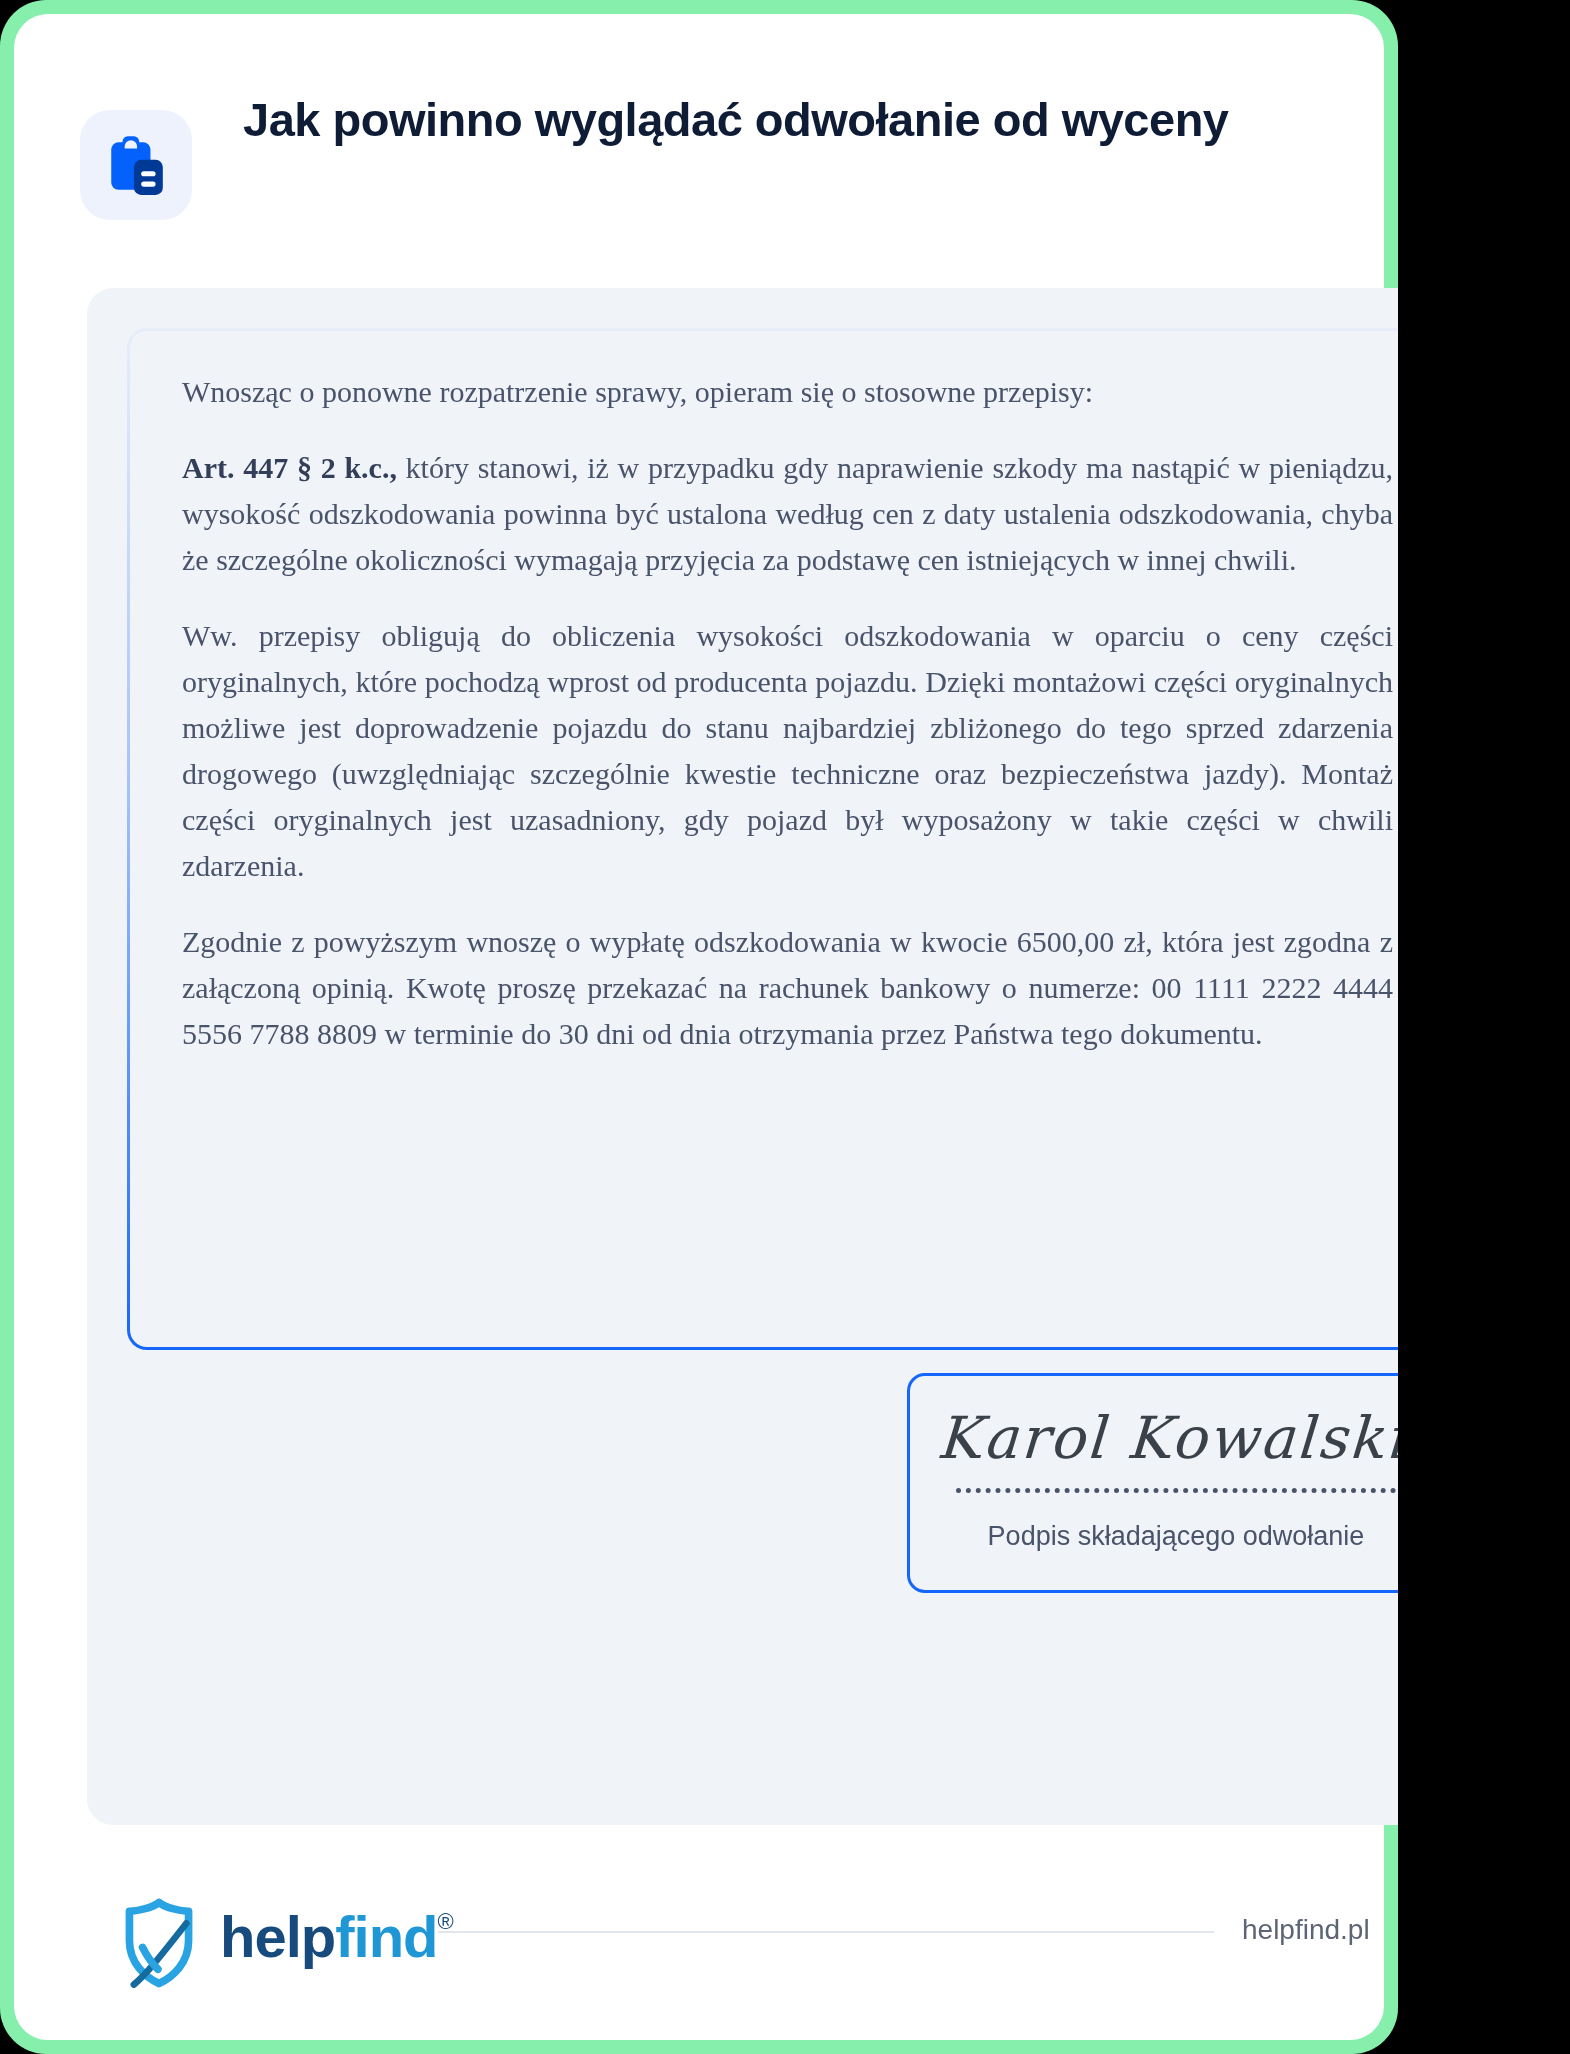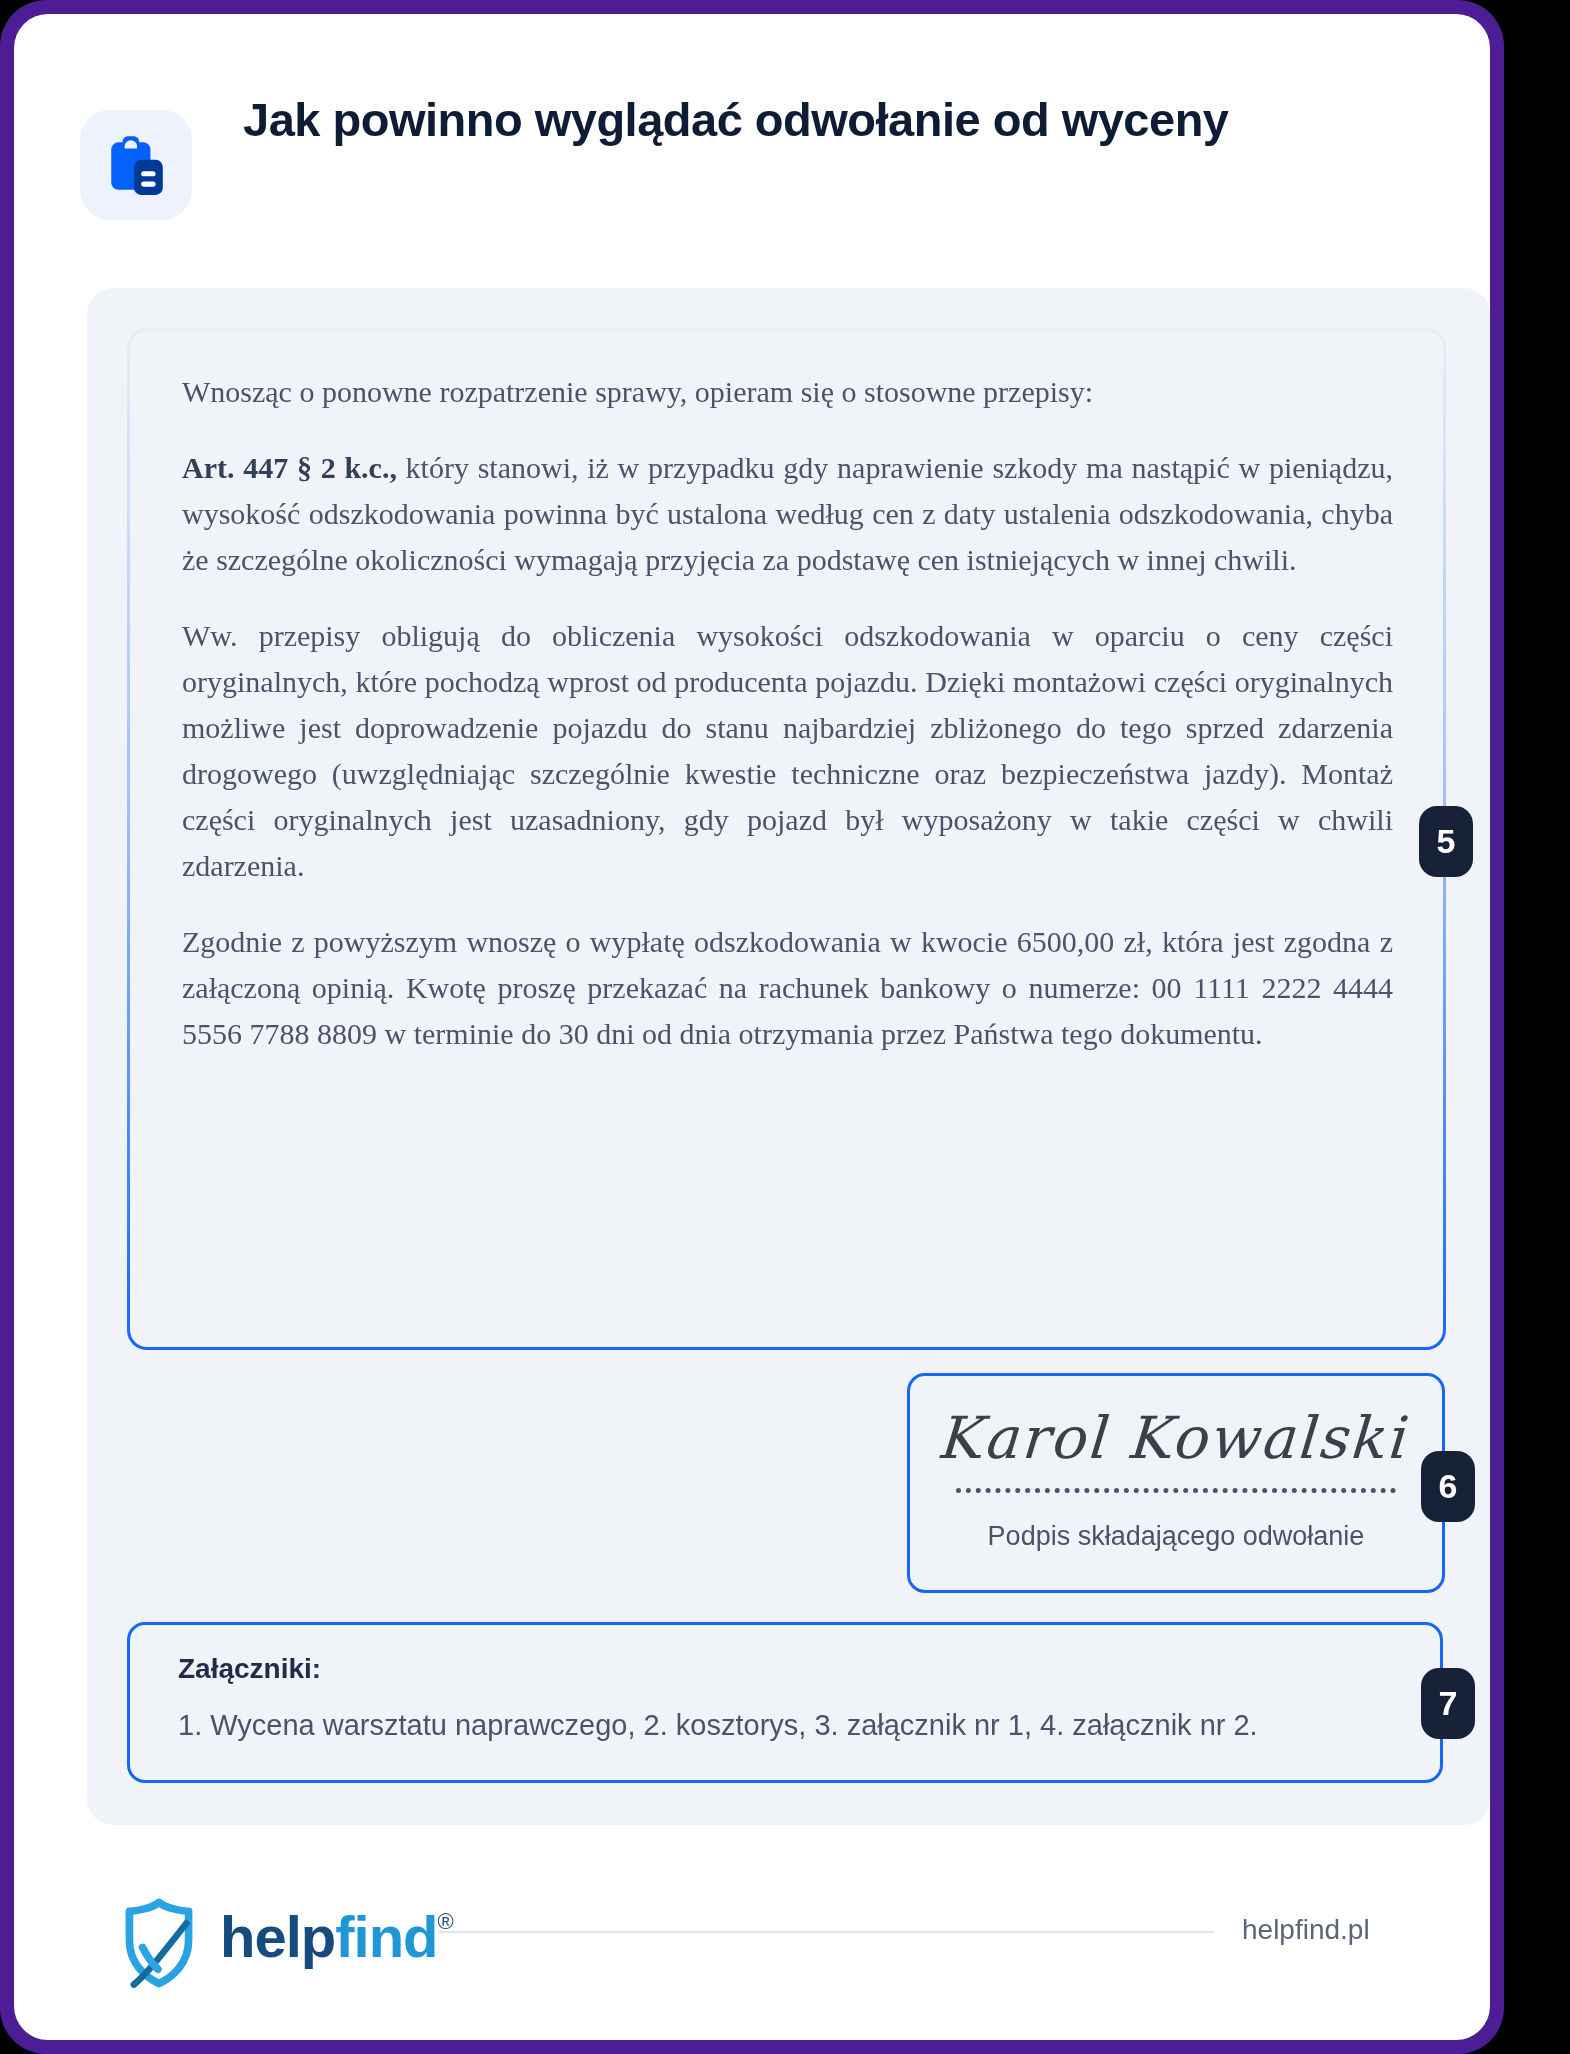--- a/index.html
+++ b/index.html
@@ -3,22 +3,22 @@
 <meta charset="utf-8">
 <style>
   html,body{margin:0;padding:0;}
   body{
     width:1570px;height:2054px;
     background:#000;
     font-family:"Liberation Sans","DejaVu Sans",sans-serif;
     position:relative;
   }
   .page{
-    position:absolute;left:0;top:0;width:1504px;height:2054px;
-    background:#4c1d95;border-radius:46px;overflow:hidden;
+    position:absolute;left:0;top:0;width:1398px;height:2054px;
+    background:#86efac;border-radius:46px;overflow:hidden;
   }
   .sheet{
     position:absolute;left:14px;top:14px;right:14px;bottom:14px;
     background:#ffffff;border-radius:34px;
   }
   
   .header-icon{
     position:absolute;left:66px;top:96px;width:112px;height:110px;
     background:#edf2fd;border-radius:30px;
     display:flex;align-items:center;justify-content:center;
@@ -148,24 +148,20 @@
           <p><b></b><span>Zgodnie z powyższym wnoszę o wypłatę odszkodowania w kwocie 6500,00 zł, która jest zgodna z załączoną opinią. Kwotę proszę przekazać na rachunek bankowy o numerze: 00 1111 2222 4444 5556 7788 8809 w terminie do 30 dni od dnia otrzymania przez Państwa tego dokumentu.</span></p>
         </div>
       </div>
 
       <div class="signature-box">
         <div class="signature-name">Karol Kowalski</div>
         <div class="signature-dots"></div>
         <div class="signature-label">Podpis składającego odwołanie</div>
       </div>
 
-      <div class="attachments-box">
-        <p class="attachments-heading">Załączniki:</p>
-        <p class="attachments-line">1. Wycena warsztatu naprawczego, 2. kosztorys, 3. załącznik nr 1, 4. załącznik nr 2.</p>
-      </div>
 
       <div class="badge badge-5">5</div>
       <div class="badge badge-6">6</div>
       <div class="badge badge-7">7</div>
     </div>
 
     <div class="footer-logo">
       <svg width="78" height="92" viewBox="0 0 70 84" aria-hidden="true">
         <path d="M35 5 C29 10 14 13 8 13 L8 40 C8 60 22 73 35 79 C48 73 62 60 62 40 L62 13 C56 13 41 10 35 5 Z" fill="none" stroke="#29a3e2" stroke-width="7" stroke-linejoin="round"></path>
         <path d="M12 80 C24 70 38 52 60 24" fill="none" stroke="#156a9e" stroke-width="6" stroke-linecap="round"></path>

